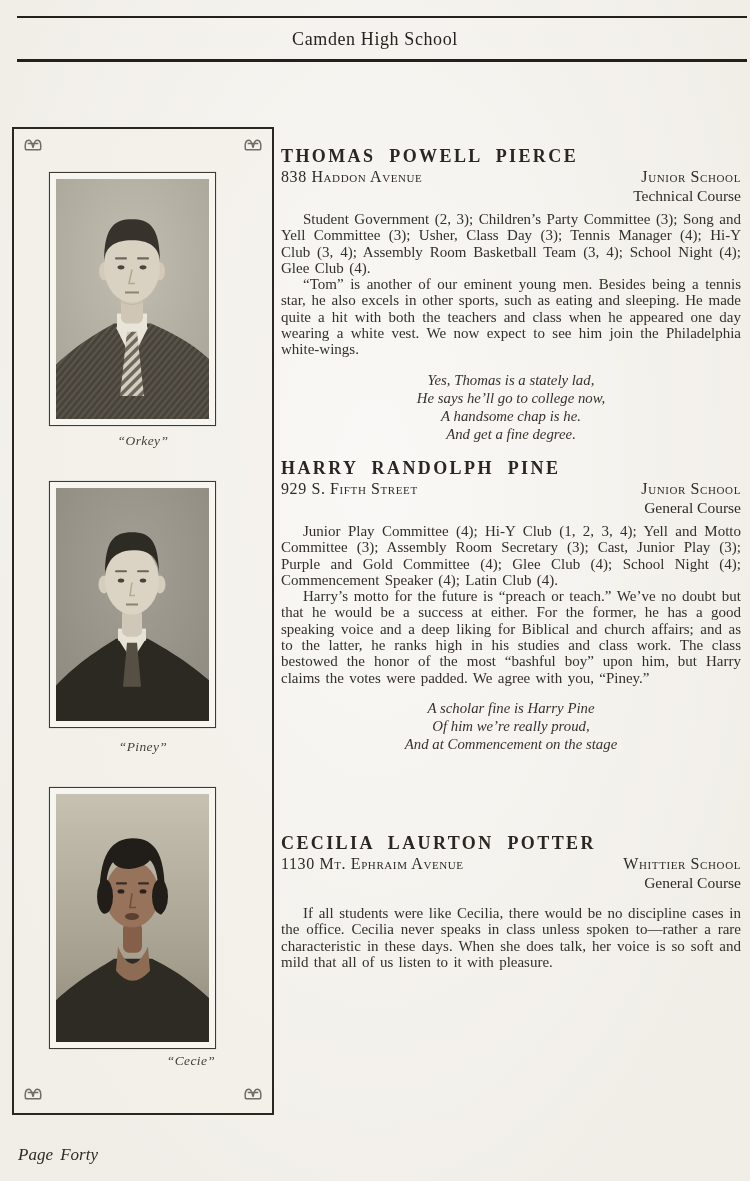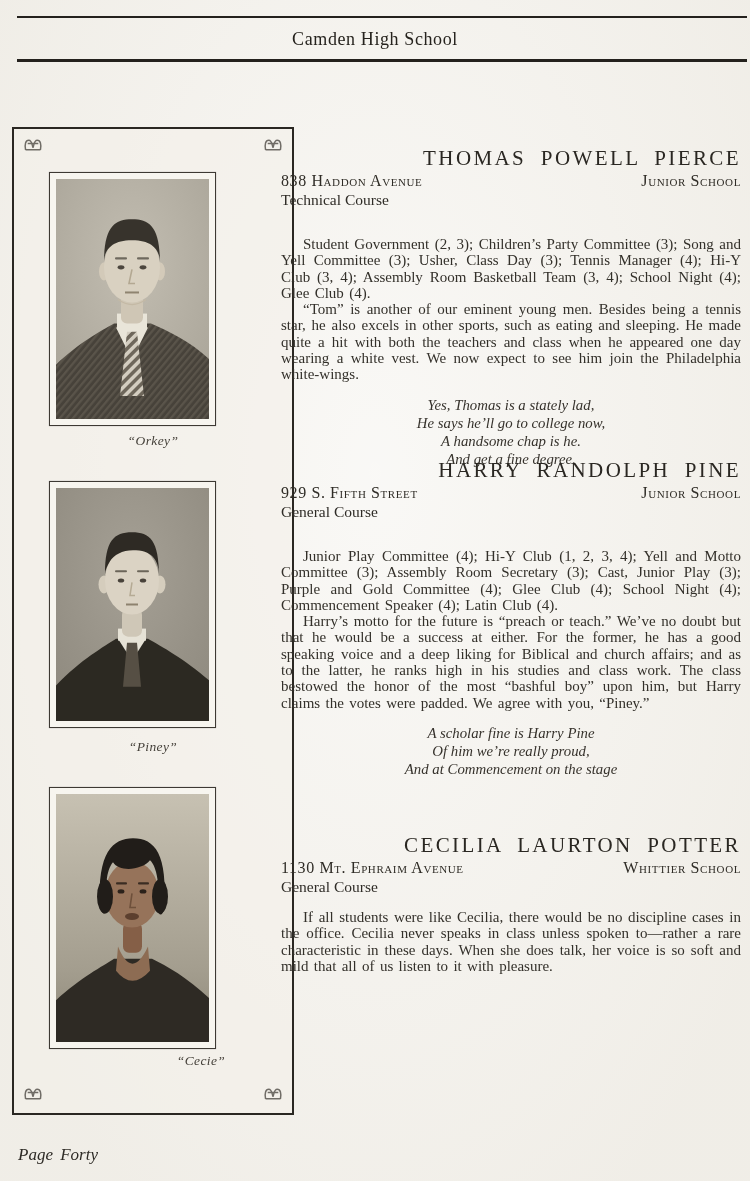--- a/index.html
+++ b/index.html
@@ -13,21 +13,21 @@
   .rule { position:absolute; left:17px; right:3px; height:2px; background:#24211d; }
   .rule-top { top:16px; }
   .rule-bottom { top:59px; height:3px; }
   .page-title {
     position:absolute; top:29px; left:0; right:0; text-align:center;
     font-size:18px; font-weight:normal; letter-spacing:.6px; color:#26231e;
   }
 
   
   .photo-panel {
-    position:absolute; left:12px; top:127px; width:282px; height:988px;
+    position:absolute; left:12px; top:127px; width:262px; height:988px;
     border:2px solid #2a2722; background:rgba(243,240,233,.6);
   }
   .ornament { position:absolute; width:20px; height:17px; opacity:.75; }
   .orn-tl { left:9px;  top:7px; }
   .orn-tr { right:9px; top:7px; }
   .orn-bl { left:9px;  bottom:11px; }
   .orn-br { right:9px; bottom:11px; }
 
   .photo-frame {
     position:absolute; left:35px; width:167px;
@@ -43,33 +43,33 @@
     position:absolute; left:0; width:100%; text-align:center;
     font-style:italic; font-size:13.5px; color:#45413a; letter-spacing:.4px;
   }
   .cap1 { top:304px; } .cap2 { top:610px; } .cap3 { top:924px;margin-left:48px; }
 
   
   .profile { position:absolute; left:281px; width:460px; }
   .p1 { top:146px; } .p2 { top:458px; } .p3 { top:833px; }
 
   .student-name {
-    text-align:right; font-size:21px; font-weight:normal;
+    text-align:left; font-size:18px; font-weight:bold;
     letter-spacing:2.4px; word-spacing:7px; color:#2a2722;
   }
   .meta-row {
     display:flex; justify-content:space-between; margin-top:1px;
     font-variant:small-caps; font-size:16px; letter-spacing:.6px; color:#2f2c26;
   }
-  .course { text-align:left; font-size:15.5px; margin-top:1px; }
+  .course { text-align:right; font-size:15.5px; margin-top:1px; }
   .para {
     text-align:justify; text-indent:22px; font-size:15px;
     line-height:16.3px; word-spacing:1.6px; color:#33302a;
   }
-  .activities { margin-top:27px; }
+  .activities { margin-top:6px; }
   .poem {
     margin-top:13px; text-align:center; font-style:italic;
     font-size:14.8px; line-height:18px; color:#36322c;
   }
   .poem.left-block { text-align:left; padding-left:88px; margin-top:17px; }
   .bio-only { margin-top:13px; }
 
   .page-number {
     position:absolute; left:18px; top:1145px;
     font-style:italic; font-size:17px; color:#2e2b26; word-spacing:3px;

